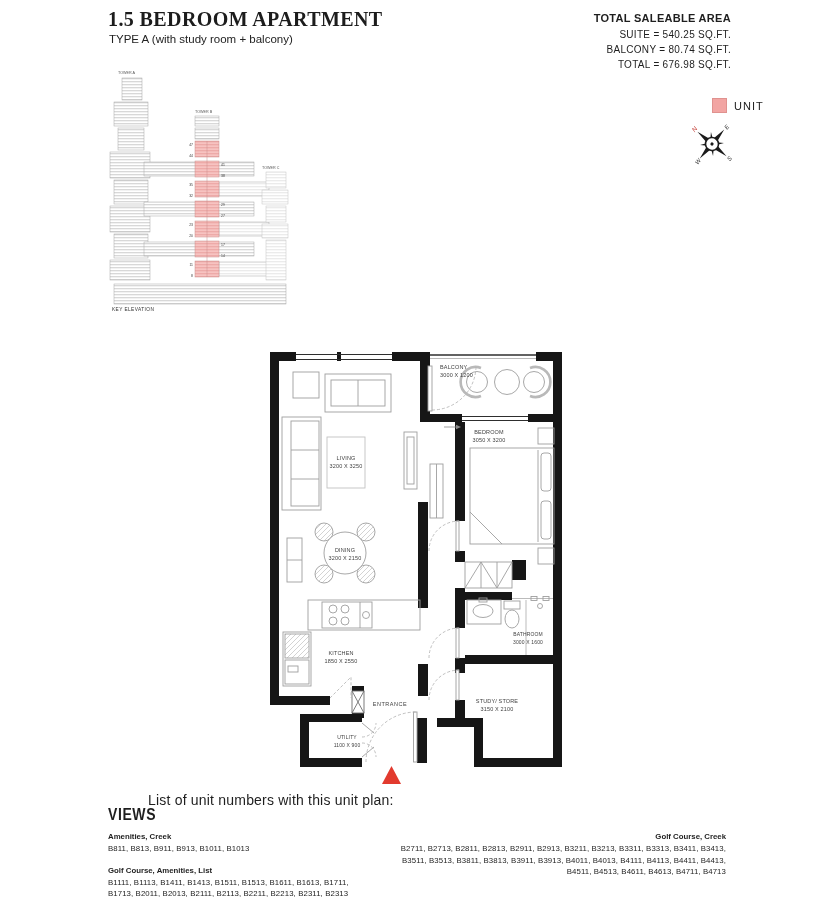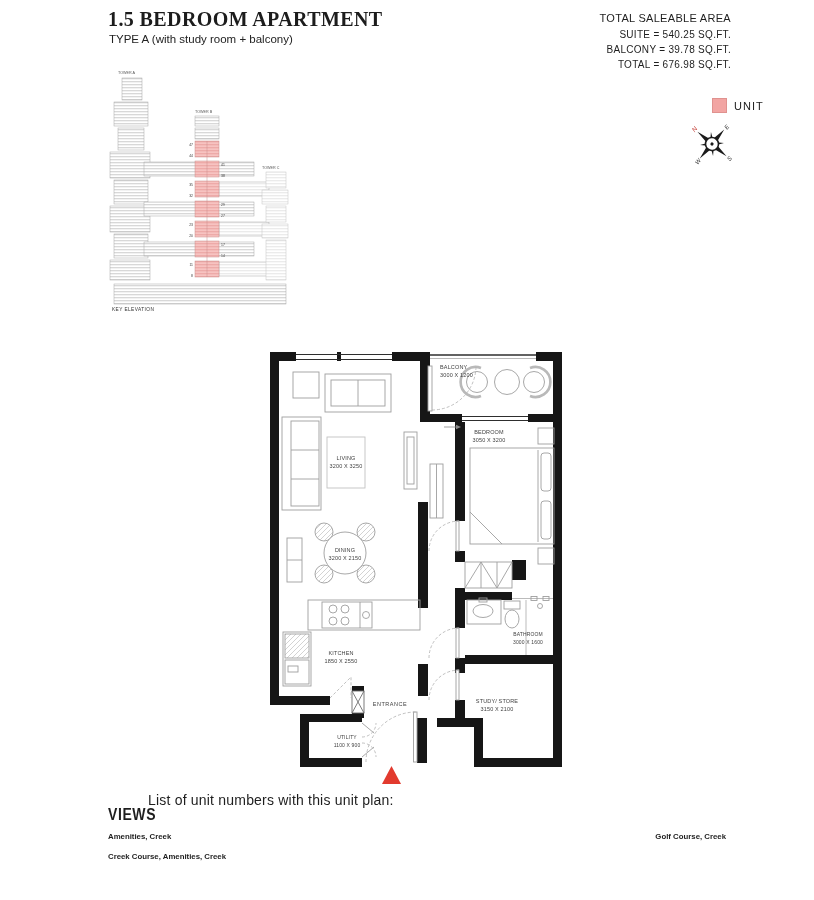--- a/index.html
+++ b/index.html
@@ -2,21 +2,21 @@
 <html><head>
 <meta charset="utf-8">
 <style>
   html,body{margin:0;padding:0;background:#fff;}
   .page{position:relative;width:814px;height:900px;background:#fff;overflow:hidden;
         font-family:"Liberation Sans",sans-serif;color:#1e1e1e;}
   .title{position:absolute;left:108px;top:8px;font-family:"Liberation Serif",serif;
          font-size:20px;font-weight:600;letter-spacing:.4px;color:#1c1c1c;}
   .subtitle{position:absolute;left:109px;top:33px;font-size:11.5px;font-weight:normal;color:#222;}
   .area-block{position:absolute;top:12px;right:83px;text-align:right;}
-  .area-heading{font-size:11px;font-weight:normal;letter-spacing:.3px;margin-bottom:3px;}
+  .area-heading{font-size:11px;font-weight:bold;letter-spacing:.3px;margin-bottom:3px;}
   .area-line{font-size:10px;line-height:15px;letter-spacing:.3px;}
   .legend{position:absolute;left:684px;top:98px;display:flex;align-items:center;gap:7px;padding-left:28px;}
   .legend-swatch{width:13px;height:13px;background:#f2a5a3;border:1px solid #e0928f;}
   .legend-label{font-size:11px;letter-spacing:1px;color:#222;}
   .compass{position:absolute;left:686px;top:118px;}
   .elevation{position:absolute;left:104px;top:66px;}
   .plan{position:absolute;left:266px;top:346px;}
   .bottom{position:absolute;left:108px;top:792px;width:650px;}
   .intro{position:absolute;top:0;left:0;font-size:14px;letter-spacing:.2px;padding-left:40px;}
   .views-heading{position:absolute;top:13px;left:0;font-size:14px;font-weight:bold;
@@ -32,21 +32,21 @@
 <body>
 
 <div class="page">
 
   <div class="title">1.5 BEDROOM APARTMENT</div>
   <div class="subtitle">TYPE A (with study room + balcony)</div>
 
   <div class="area-block">
     <div class="area-heading">TOTAL SALEABLE AREA</div>
     <div class="area-line">SUITE = 540.25 SQ.FT.</div>
-    <div class="area-line">BALCONY = 39.78 SQ.FT.</div>
+    <div class="area-line">BALCONY = 80.74 SQ.FT.</div>
     <div class="area-line">TOTAL = 676.98 SQ.FT.</div>
   </div>
 
   <div class="legend">
     <div class="legend-swatch"></div>
     <div class="legend-label">UNIT</div>
   </div>
 
   <svg class="compass" width="52" height="52" viewBox="-26 -26 52 52">
     <g transform="rotate(-50)">
@@ -310,25 +310,28 @@
 
     <polygon points="382,784 401,784 391.5,766" fill="#e23a2e"></polygon>
   </svg>
 
   <div class="bottom">
     <div class="intro">List of unit numbers with this unit plan:</div>
     <div class="views-heading">VIEWS</div>
     <div class="col-left">
       <div class="group">
         <div class="group-view">Amenities, Creek</div>
+        <div class="group-units">B811, B813, B911, B913, B1011, B1013</div>
       </div>
       <div class="group">
-        <div class="group-view">Creek Course, Amenities, Creek</div>
+        <div class="group-view">Golf Course, Amenities, List</div>
+        <div class="group-units">B1111, B1113, B1411, B1413, B1511, B1513, B1611, B1613, B1711, B1713, B2011, B2013, B2111, B2113, B2211, B2213, B2311, B2313</div>
       </div>
     </div>
     <div class="col-right">
       <div class="group">
         <div class="group-view">Golf Course, Creek</div>
+        <div class="group-units">B2711, B2713, B2811, B2813, B2911, B2913, B3211, B3213, B3311, B3313, B3411, B3413, B3511, B3513, B3811, B3813, B3911, B3913, B4011, B4013, B4111, B4113, B4411, B4413, B4511, B4513, B4611, B4613, B4711, B4713</div>
       </div>
     </div>
   </div>
 
 </div>
 
 </body></html>

